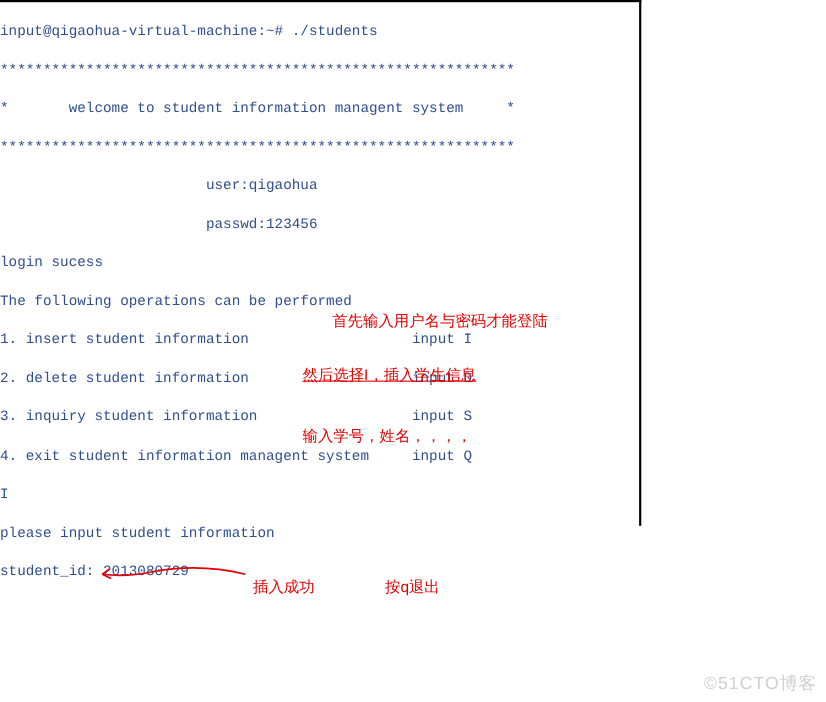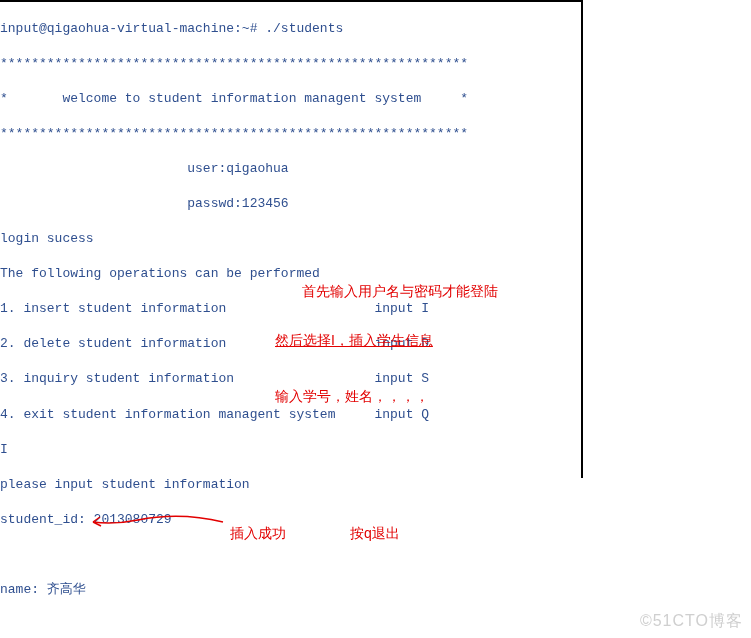--- a/index.html
+++ b/index.html
@@ -73,21 +73,20 @@
 <div class="line">login sucess</div>
 <div class="line">The following operations can be performed</div>
 <div class="line">1. insert student information                   input I</div>
 <div class="line">2. delete student information                   input D</div>
 <div class="line">3. inquiry student information                  input S</div>
 <div class="line">4. exit student information managent system     input Q</div>
 <div class="line">I</div>
 <div class="line">please input student information</div>
 <div class="line">student_id: 2013080729</div>
 <div class="line"> </div>
-<div class="line">name: 齐高华</div>
 <div class="line"> </div>
 
 
 
 
 
 
 
 
 

